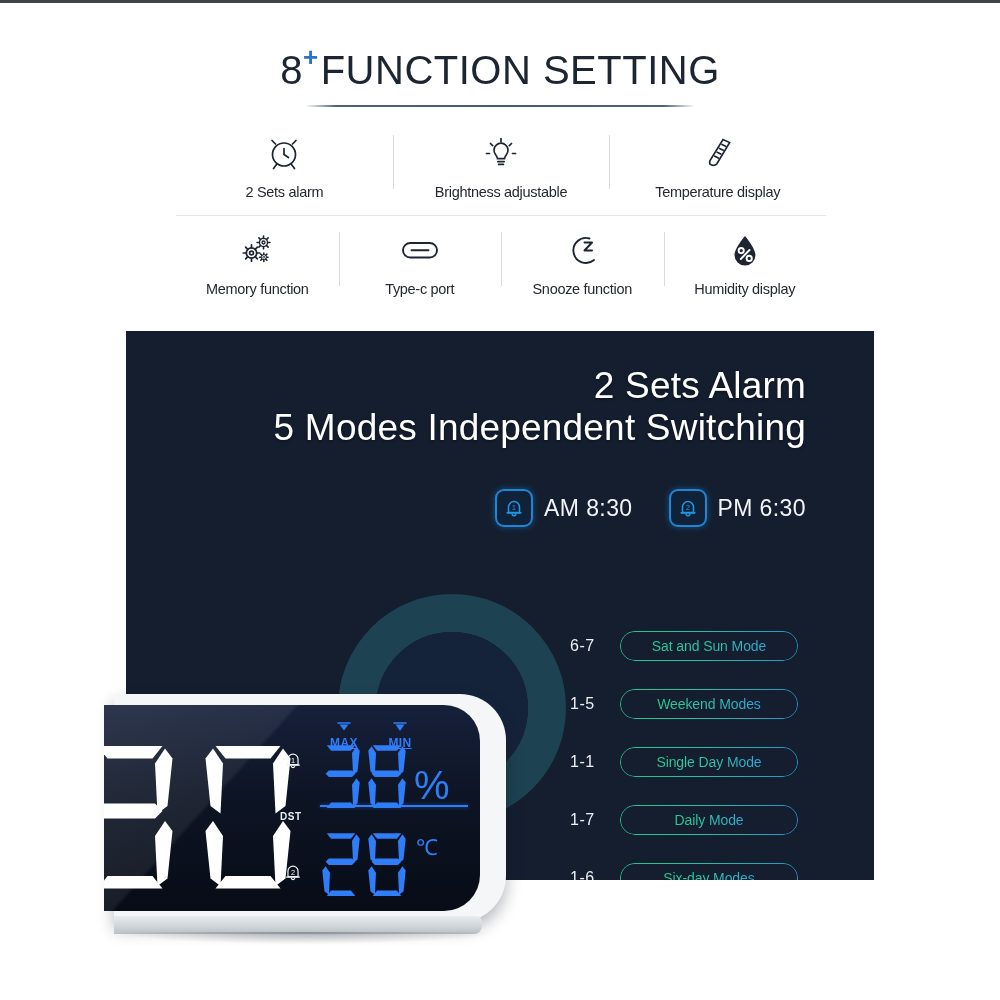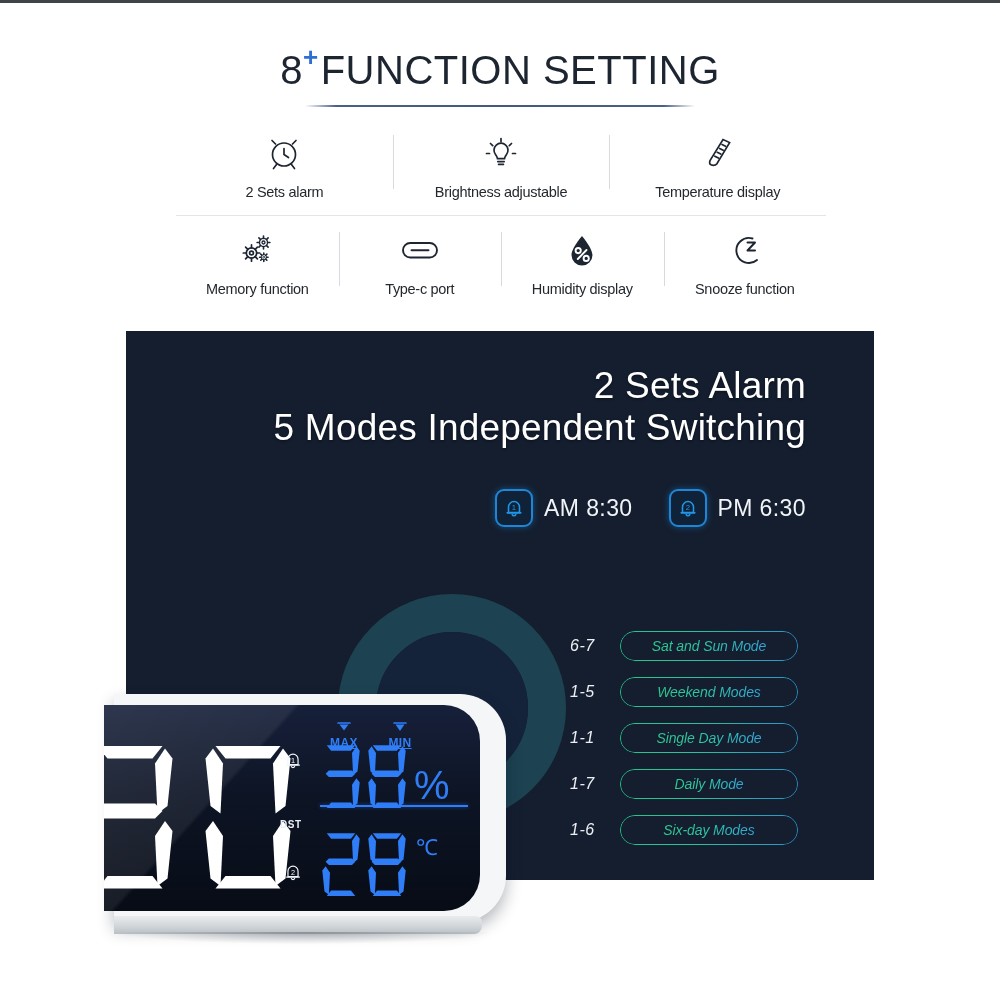--- a/index.html
+++ b/index.html
@@ -106,21 +106,21 @@
     display:flex; align-items:center; justify-content:center;
     box-shadow:0 0 7px rgba(33,140,222,.45);
   }
   .alarm-time {
     font-size:23px; color:#f2f5f8; letter-spacing:.4px; white-space:nowrap;
   }
 
   
   .modes {
     position:absolute; left:444px; top:300px;
-    display:flex; flex-direction:column; gap:16px;font-style:italic;
+    display:flex; flex-direction:column; gap:28px;
   }
   .mode-row { display:flex; align-items:center; gap:16px; }
   .mode-num {
     width:34px; text-align:left; font-size:16px; color:#eceff3; letter-spacing:.5px;
     font-weight:400;
   }
   .mode-pill {
     position:relative;
     width:178px; height:30px; border-radius:15px;
     display:flex; align-items:center; justify-content:center;
@@ -177,21 +177,21 @@
   }
 
   
   .dev-side {
     position:absolute; left:176px; top:28px; width:38px; height:164px;
   }
   .bell-ic { position:absolute; left:2px; }
   .bell-1 { top:16px; }
   .bell-2 { top:128px; }
   .dst {
-    position:absolute; left:0px; top:86px;
+    position:absolute; left:0px; top:78px;
     font-size:10px; font-weight:700; color:#e9eef6; letter-spacing:.6px;
   }
 
   
   .dev-right { position:absolute; left:214px; top:14px; width:170px; }
   .maxmin { position:absolute; left:4px; top:0; width:120px; height:24px; }
   .mm-item { position:absolute; text-align:center; width:44px; }
   .mm-item .mm-lbl { font-size:12px; font-weight:700; color:#2f7ef7; letter-spacing:.4px; display:block; margin-top:-1px;text-decoration:underline;}
   .hum-row { position:absolute; left:0px; top:24px; display:flex; align-items:flex-start; }
   .tmp-row { position:absolute; left:0px; top:112px; display:flex; align-items:flex-start; }
@@ -320,40 +320,40 @@
           <svg width="46" height="40" viewBox="0 0 46 40" fill="none" stroke="#1d2531" stroke-width="1.9" stroke-linecap="round">
             <rect x="6" y="13" width="34" height="14.5" rx="7.25"></rect>
             <path d="M14.5 20.3 H31.5"></path>
           </svg>
         </div>
         <div class="flabel">Type-c port</div>
       </div>
 
       <div class="fcell">
         <div class="ficon">
+          <svg width="40" height="40" viewBox="0 0 40 40" fill="none" stroke="#1d2531" stroke-width="1.9" stroke-linecap="round" stroke-linejoin="round">
+            <path d="M27.5 8.5a12.5 12.5 0 1 0 4.5 21.5"></path>
+            <path d="M22.5 12.5 h7.5 l-7.5 8 h7.5" stroke-width="2.0"></path>
+          </svg>
+        </div>
+        <div class="flabel">Snooze function</div>
+      </div>
+
+      <div class="fcell">
+        <div class="ficon">
           <svg width="40" height="40" viewBox="0 0 40 40" fill="none">
             <path d="M20 6 C20 6 9.5 18.2 9.5 25 a10.5 10.5 0 0 0 21 0 C30.5 18.2 20 6 20 6z" fill="#1d2531"></path>
             <g stroke="#ffffff" stroke-width="1.9" stroke-linecap="round">
               <path d="M24.5 20 L15.8 29"></path>
             </g>
             <circle cx="16.2" cy="20.6" r="2.6" fill="none" stroke="#ffffff" stroke-width="1.9"></circle>
             <circle cx="24.2" cy="28.4" r="2.6" fill="none" stroke="#ffffff" stroke-width="1.9"></circle>
           </svg>
         </div>
         <div class="flabel">Humidity display</div>
-      </div>
-
-      <div class="fcell">
-        <div class="ficon">
-          <svg width="40" height="40" viewBox="0 0 40 40" fill="none" stroke="#1d2531" stroke-width="1.9" stroke-linecap="round" stroke-linejoin="round">
-            <path d="M27.5 8.5a12.5 12.5 0 1 0 4.5 21.5"></path>
-            <path d="M22.5 12.5 h7.5 l-7.5 8 h7.5" stroke-width="2.0"></path>
-          </svg>
-        </div>
-        <div class="flabel">Snooze function</div>
       </div>
     </div>
   </div>
 
   <div class="panel">
 
     <div class="panel-ring"></div>
     <div class="panel-ring2"></div>
 
     <div class="headline">

